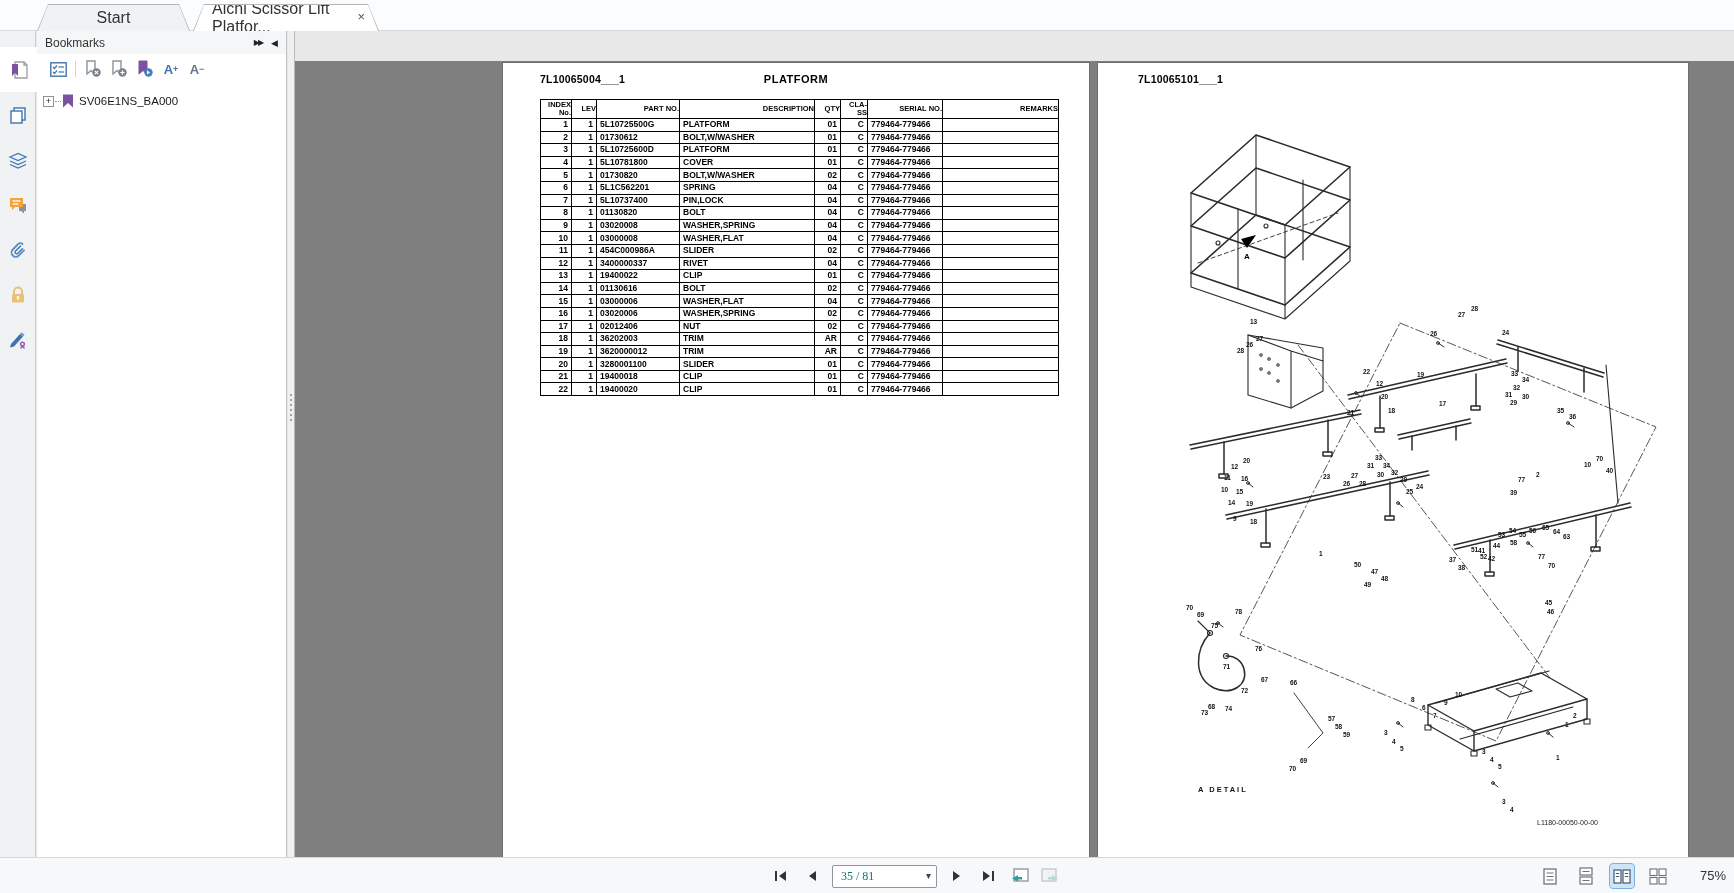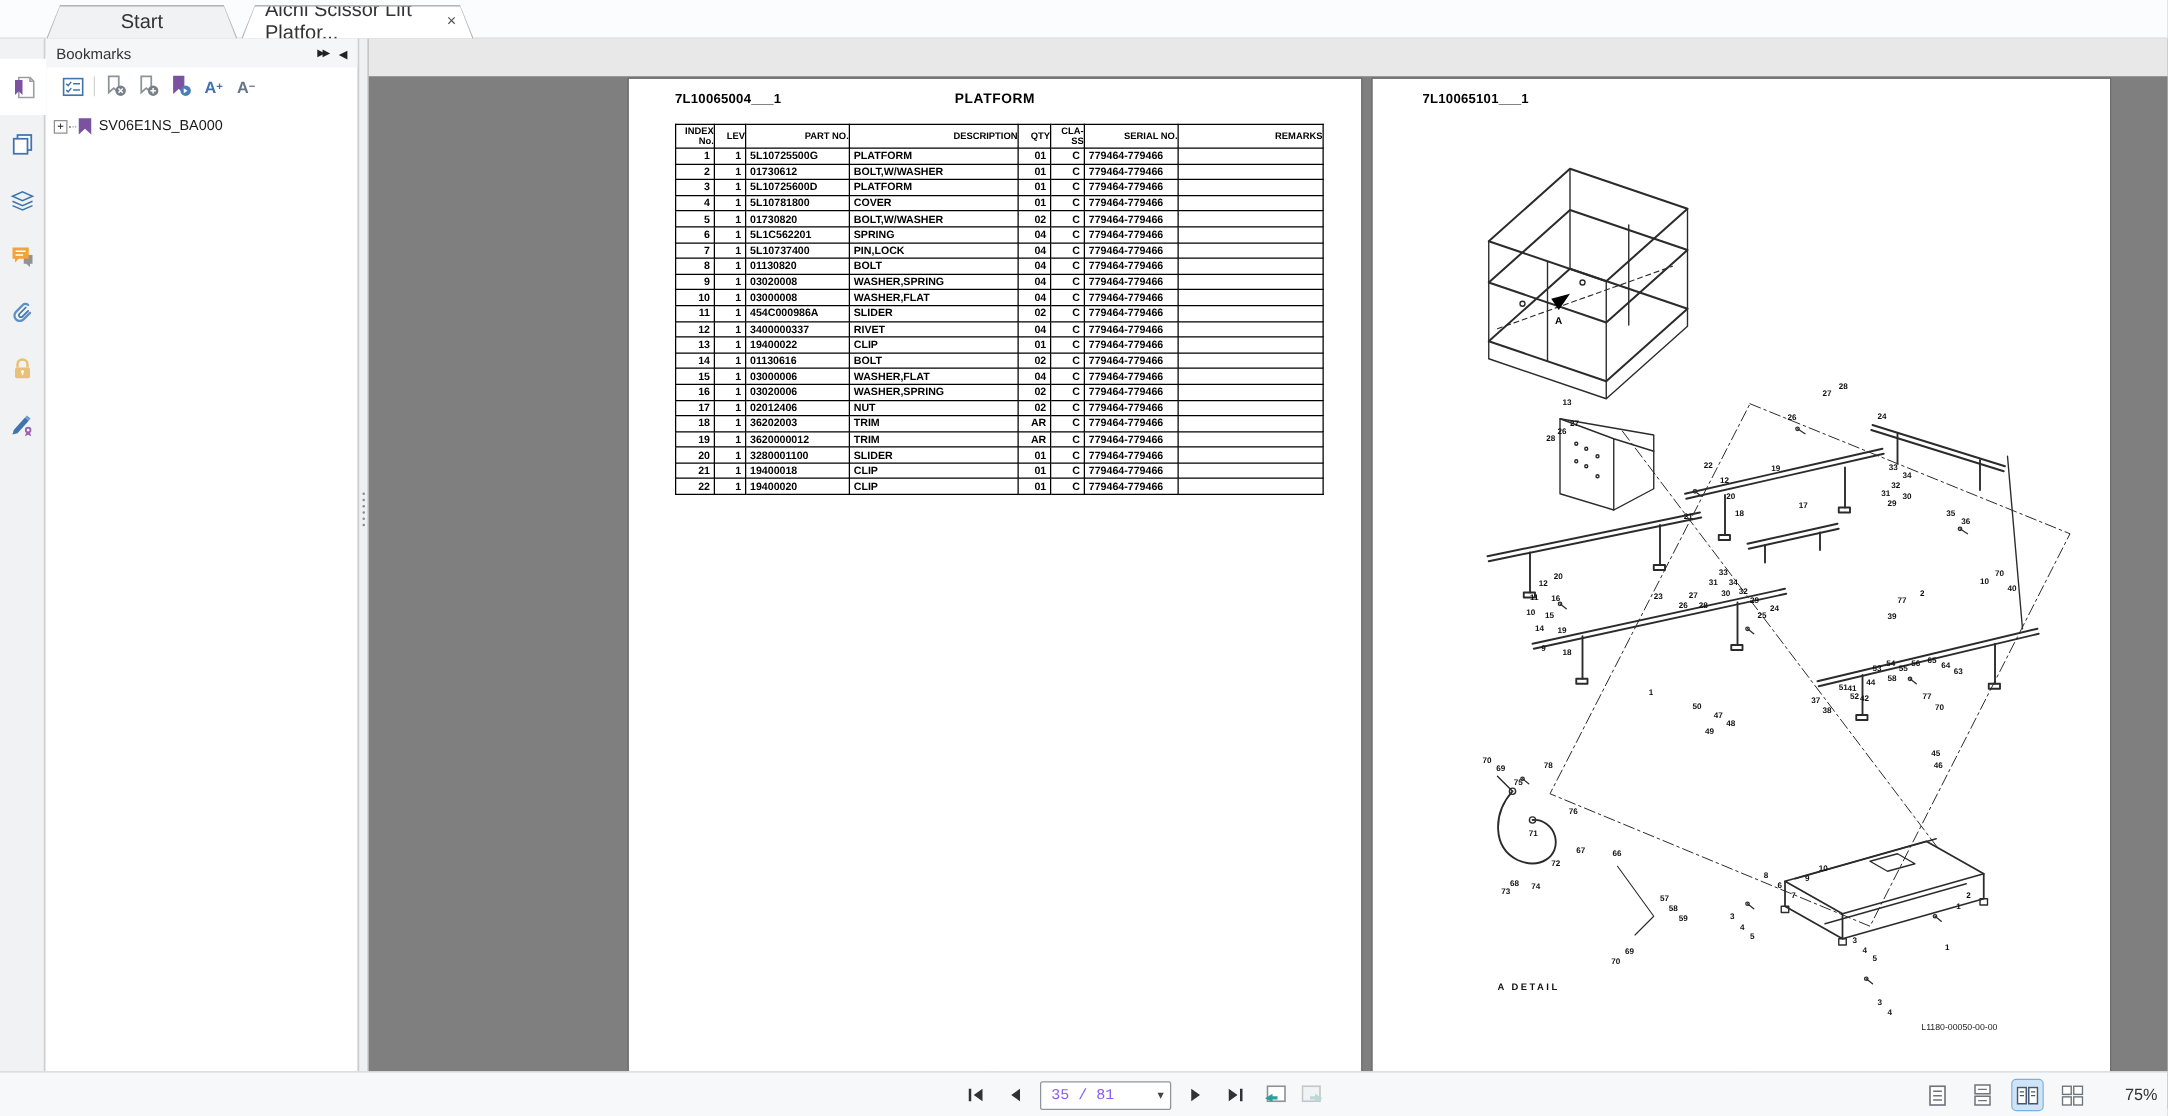--- a/index.html
+++ b/index.html
@@ -105,22 +105,22 @@
   
   .statusbar { position:absolute; left:0; top:857px; width:1734px; height:36px;
     background:#f7f8f9; border-top:1px solid #d4d7da; }
   .nav { position:absolute; left:770px; top:0; height:36px; display:flex;
     align-items:center; gap:9px; }
   .navbtn { width:22px; height:22px; display:flex; align-items:center;
     justify-content:center; }
   .pagebox { width:105px; height:23px; border:1px solid #8e969c; border-radius:2px;
     background:#fff; position:relative; }
   .pagebox input { position:absolute; left:0; top:0; width:86px; height:21px;
-    border:none; outline:none; font-size:12px; color:#8b5cf6; padding-left:8px;
-    font-family:Liberation Mono, monospace; background:transparent; }
+    border:none; outline:none; font-size:12px; color:#0f766e; padding-left:8px;
+    font-family:Liberation Serif, serif; background:transparent; }
   .pagebox .caret { position:absolute; right:5px; top:4px; font-size:10px;
     color:#444; }
   .viewgroup { position:absolute; right:64px; top:0; height:36px; display:flex;
     align-items:center; gap:12px; }
   .viewbtn { width:24px; height:24px; display:flex; align-items:center;
     justify-content:center; border-radius:3px; }
   .viewbtn.active { background:#cfe4f7; outline:1px solid #7ab0e0; }
   .zoomlabel { position:absolute; right:8px; top:10px; font-size:13px;
     color:#333;margin-left:48px; }
   svg { display:block; }

